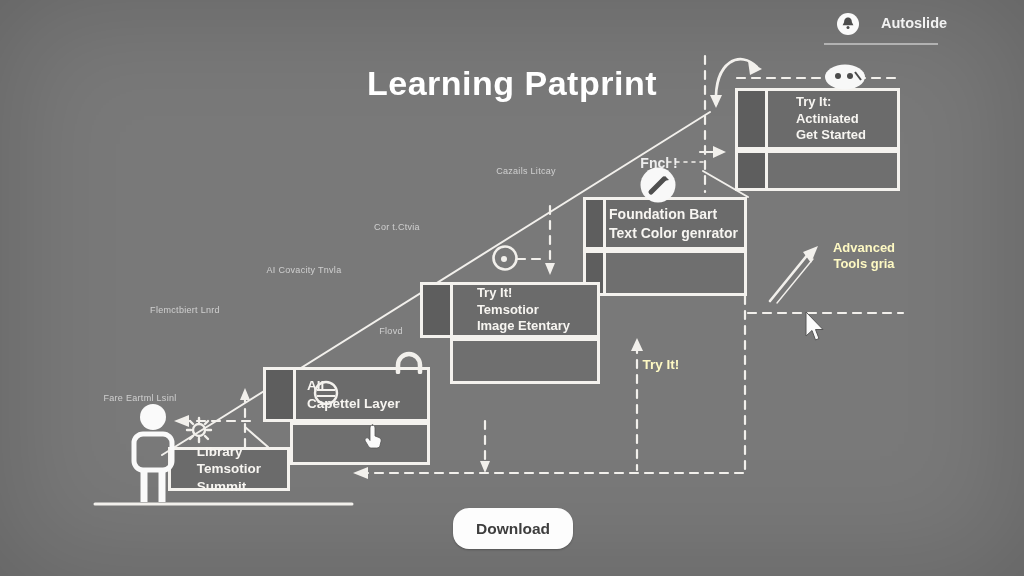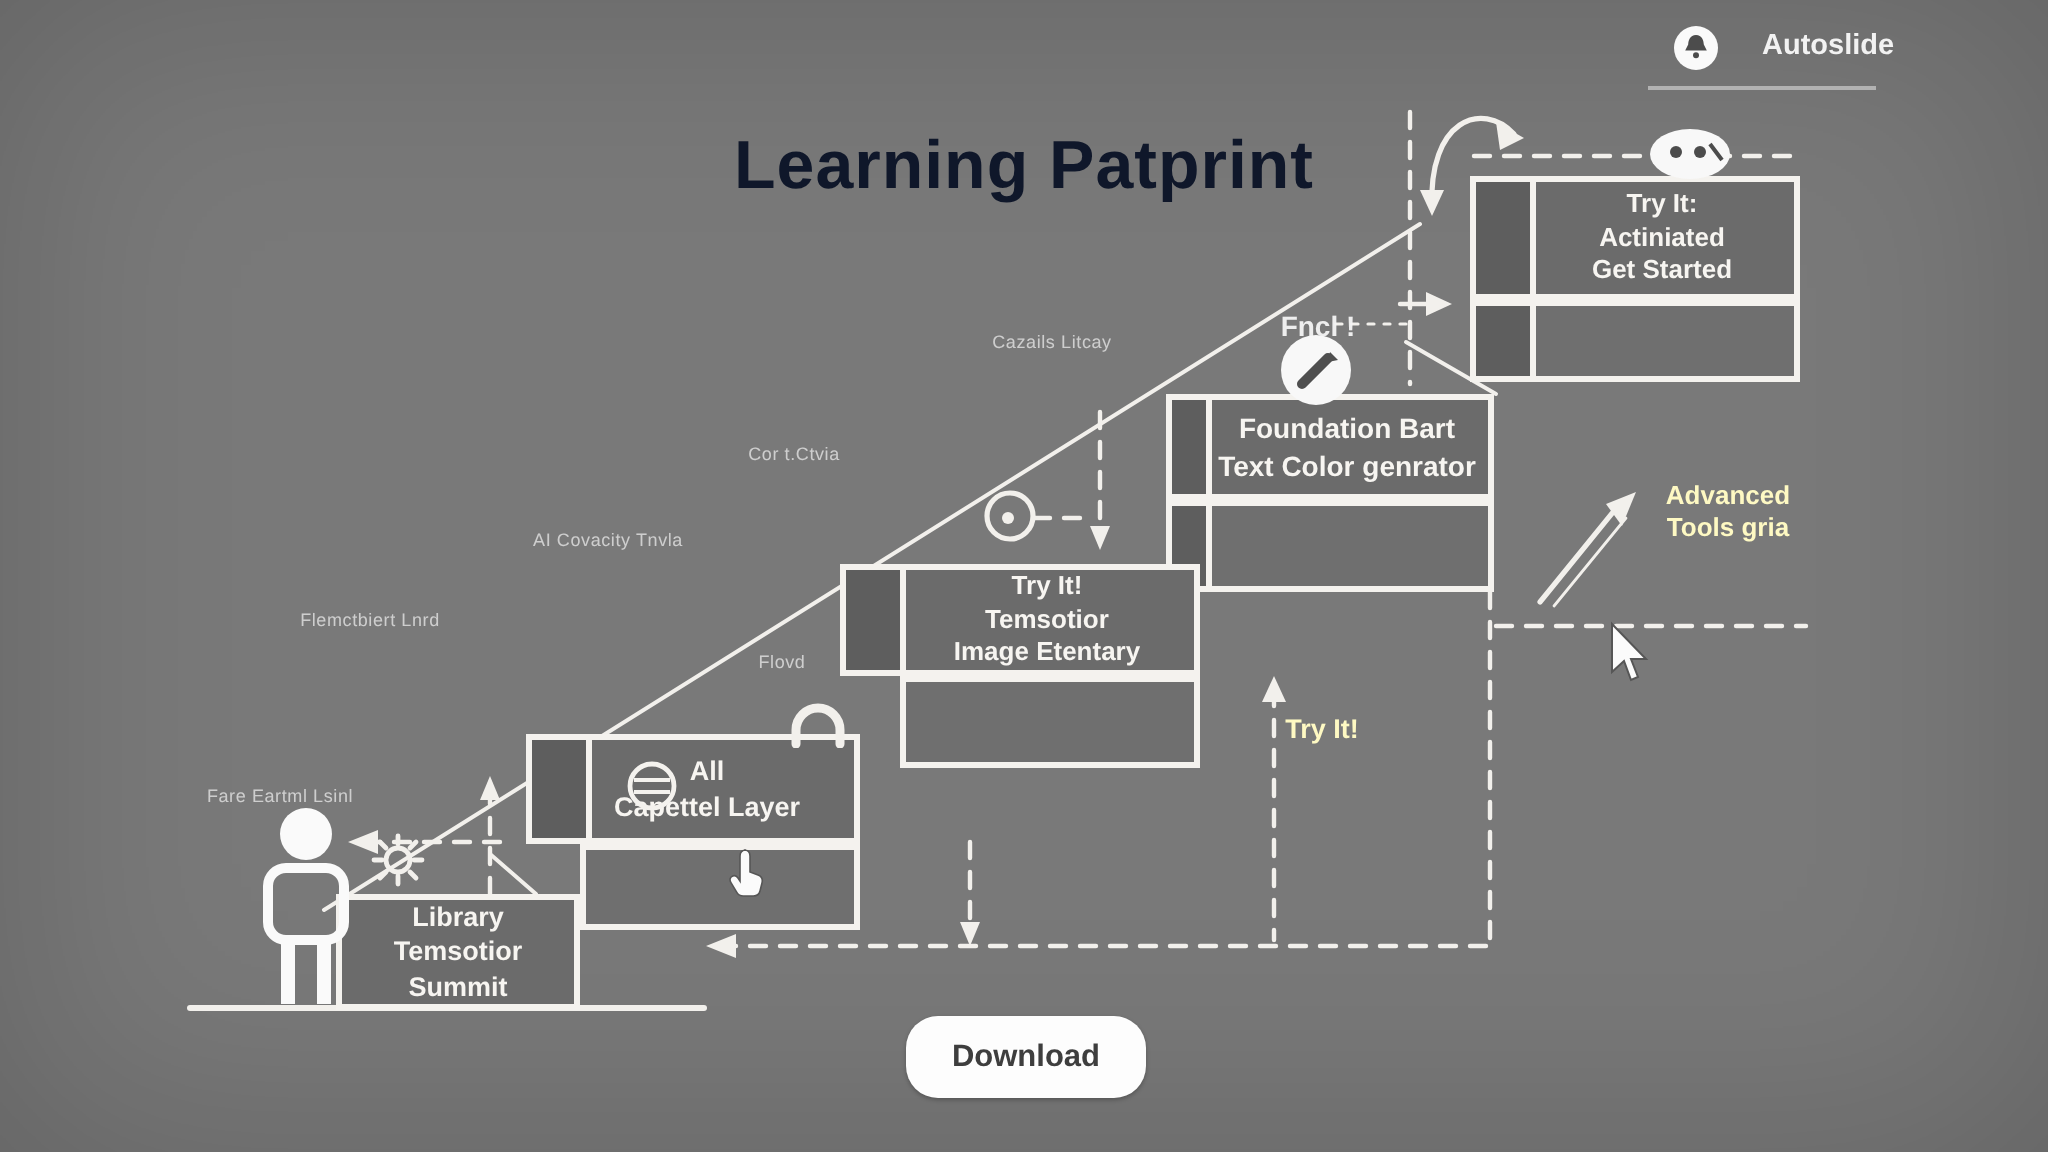--- a/index.html
+++ b/index.html
@@ -7,30 +7,30 @@
     position:relative;width:1024px;height:576px;overflow:hidden;
     background:#797979;
     font-family:"Liberation Sans",sans-serif;
     box-shadow:inset 0 0 120px rgba(0,0,0,.18);
   }
   .abs{position:absolute;}
   svg{display:block;}
   
   .title{
     left:0;top:64px;width:1024px;text-align:center;
-    font-size:34px;font-weight:bold;color:#0f172a;letter-spacing:.5px;
+    font-size:34px;font-weight:bold;color:#ffffff;letter-spacing:.5px;
   }
   
   .autoslide-label{left:866px;top:15px;font-size:14.5px;font-weight:bold;color:#f2f2f2;margin-left:15px;}
   .hdr-rule{left:824px;top:43px;width:114px;height:2px;background:rgba(255,255,255,.45);}
   
   .stepbox{
     border:3px solid #f4f2ee;background:#6b6b6b;box-sizing:border-box;
     display:flex;align-items:center;justify-content:center;
-    color:#f7f5f1;font-weight:bold;text-align:center;
+    color:#f7f5f1;font-weight:bold;
   }
   .stepbox .flap{
     position:absolute;left:0;top:0;bottom:0;background:#5e5e5e;
     border-right:3px solid #f4f2ee;
   }
   .stepbox .txt{position:relative;line-height:1.3;}
   .underrow{
     border:3px solid #f4f2ee;background:#6f6f6f;box-sizing:border-box;
   }
   .underrow .flap{
@@ -154,21 +154,21 @@
       <span>Capettel Layer</span>
     </div>
   </div>
 
   <svg class="abs z3" style="left:312px;top:379px" width="28" height="28">
     <circle cx="14" cy="14" r="11" fill="none" stroke="#f4f2ee" stroke-width="2.4"></circle>
     <line x1="5" y1="11" x2="23" y2="11" stroke="#f4f2ee" stroke-width="2"></line>
     <line x1="5" y1="17" x2="23" y2="17" stroke="#f4f2ee" stroke-width="2"></line>
   </svg>
 
-  <div class="abs z2 stepbox" style="left:168px;top:447px;width:122px;height:58px;font-size:13.5px;">
+  <div class="abs z2 stepbox" style="left:168px;top:447px;width:122px;height:44px;font-size:13.5px;">
     <div class="txt">
       <span>Library</span><br>
       <span>Temsotior</span><br>
       <span>Summit</span>
     </div>
   </div>
 
   <svg class="abs z3" style="left:823px;top:63px" width="44" height="28">
     <ellipse cx="22" cy="14" rx="20" ry="12.5" fill="#f8f8f8"></ellipse>
     <circle cx="15" cy="13" r="3" fill="#4c4c4c"></circle>

